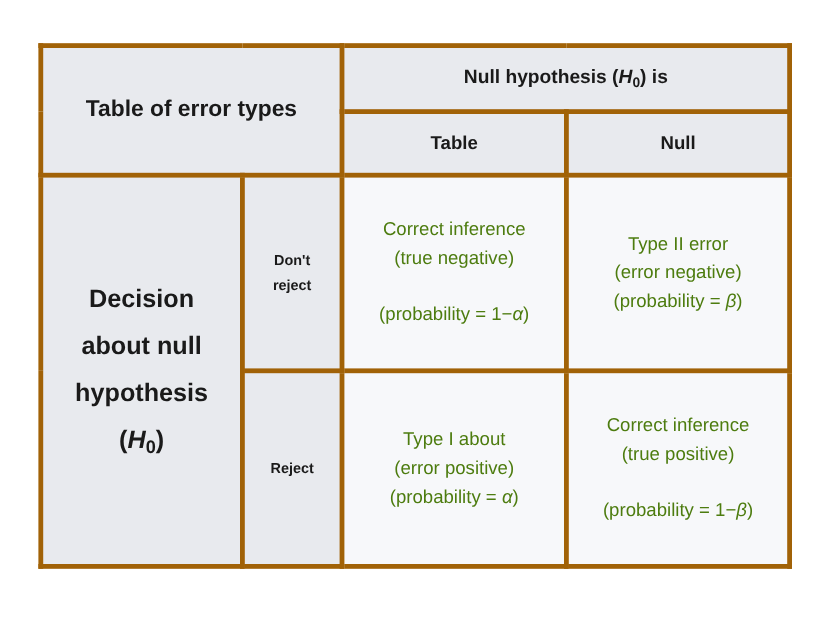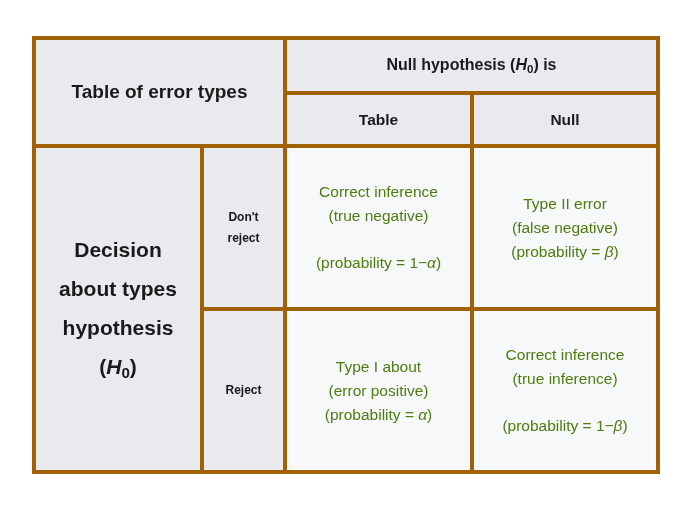--- a/index.html
+++ b/index.html
@@ -108,47 +108,47 @@
       </tr>
 
       <tr>
         <td class="hcell hcell-truefalse">Table</td>
         <td class="hcell hcell-truefalse">Null</td>
       </tr>
 
       <tr>
         <td class="hcell hcell-decision" rowspan="2">
           <span style="display:block">Decision</span>
-          <span style="display:block">about types</span>
+          <span style="display:block">about null</span>
           <span style="display:block"><span>hypothesis (</span><span class="mv"><span>H</span><sub>0</sub></span><span>)</span></span>
         </td>
         <td class="hcell hcell-side">
           <span style="display:block">Don't</span>
           <span style="display:block">reject</span>
         </td>
         <td class="dcell">
           <span class="ln">Correct inference</span>
           <span class="ln">(true negative)</span>
           <span class="ln gap"><span>(probability = 1−</span><span class="mv">α</span><span>)</span></span>
         </td>
         <td class="dcell">
           <span class="ln">Type II error</span>
-          <span class="ln">(false negative)</span>
+          <span class="ln">(error negative)</span>
           <span class="ln"><span>(probability = </span><span class="mv">β</span><span>)</span></span>
         </td>
       </tr>
 
       <tr>
         <td class="hcell hcell-side">Reject</td>
         <td class="dcell">
           <span class="ln">Type I about</span>
           <span class="ln">(error positive)</span>
           <span class="ln"><span>(probability = </span><span class="mv">α</span><span>)</span></span>
         </td>
         <td class="dcell">
           <span class="ln">Correct inference</span>
-          <span class="ln">(true inference)</span>
+          <span class="ln">(true positive)</span>
           <span class="ln gap"><span>(probability = 1−</span><span class="mv">β</span><span>)</span></span>
         </td>
       </tr>
     </tbody>
   </table>
 </div>
 
 </body></html>

